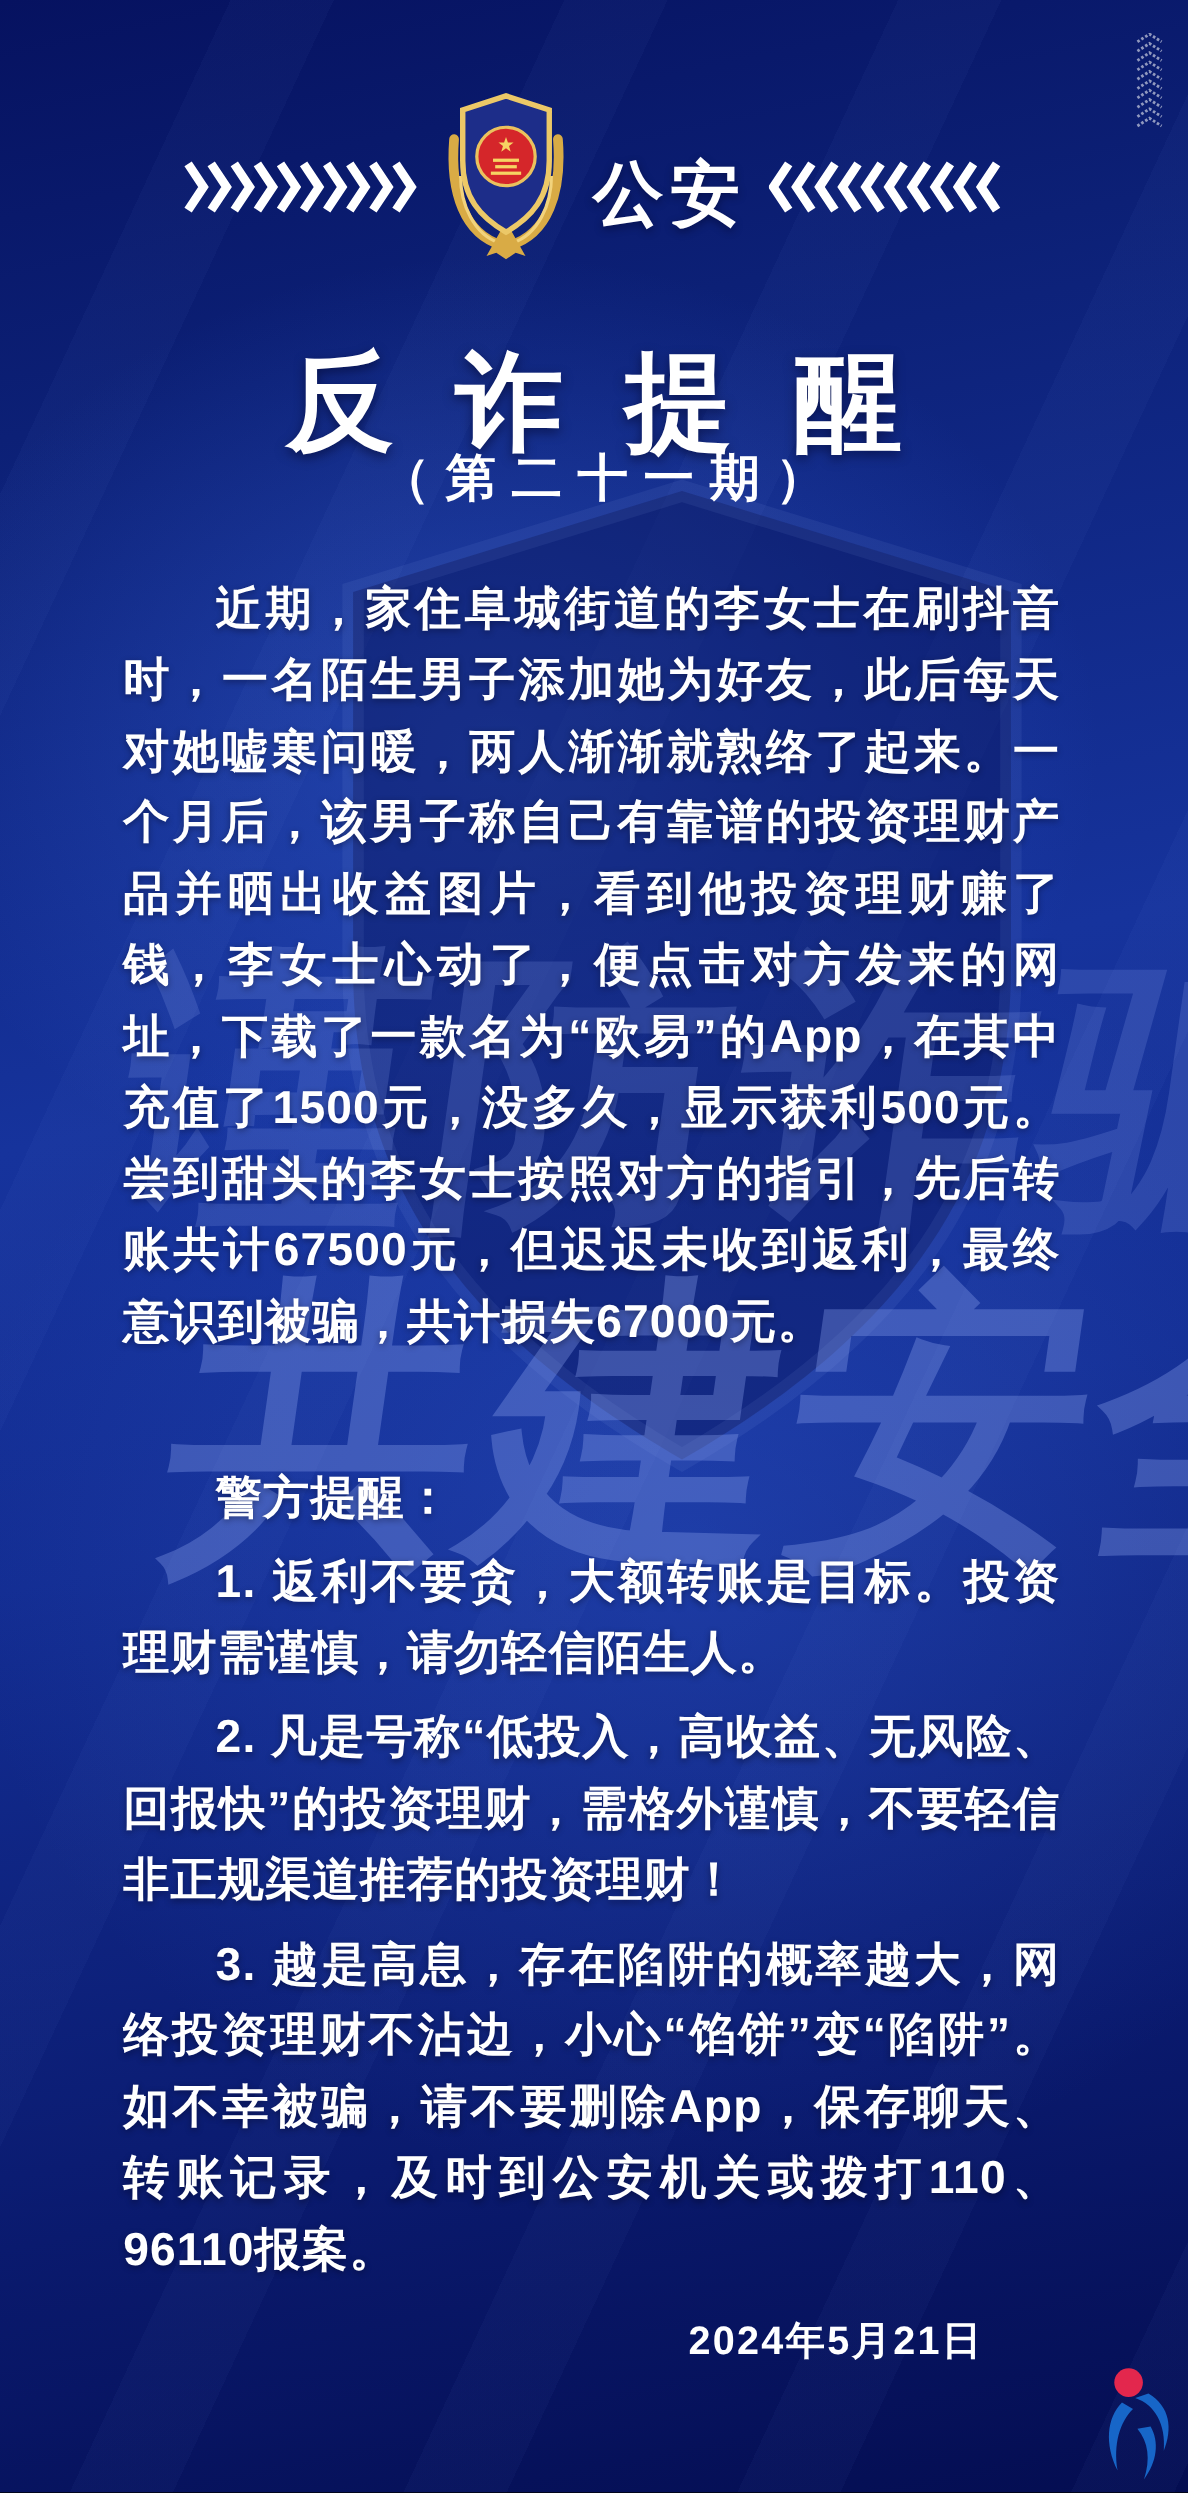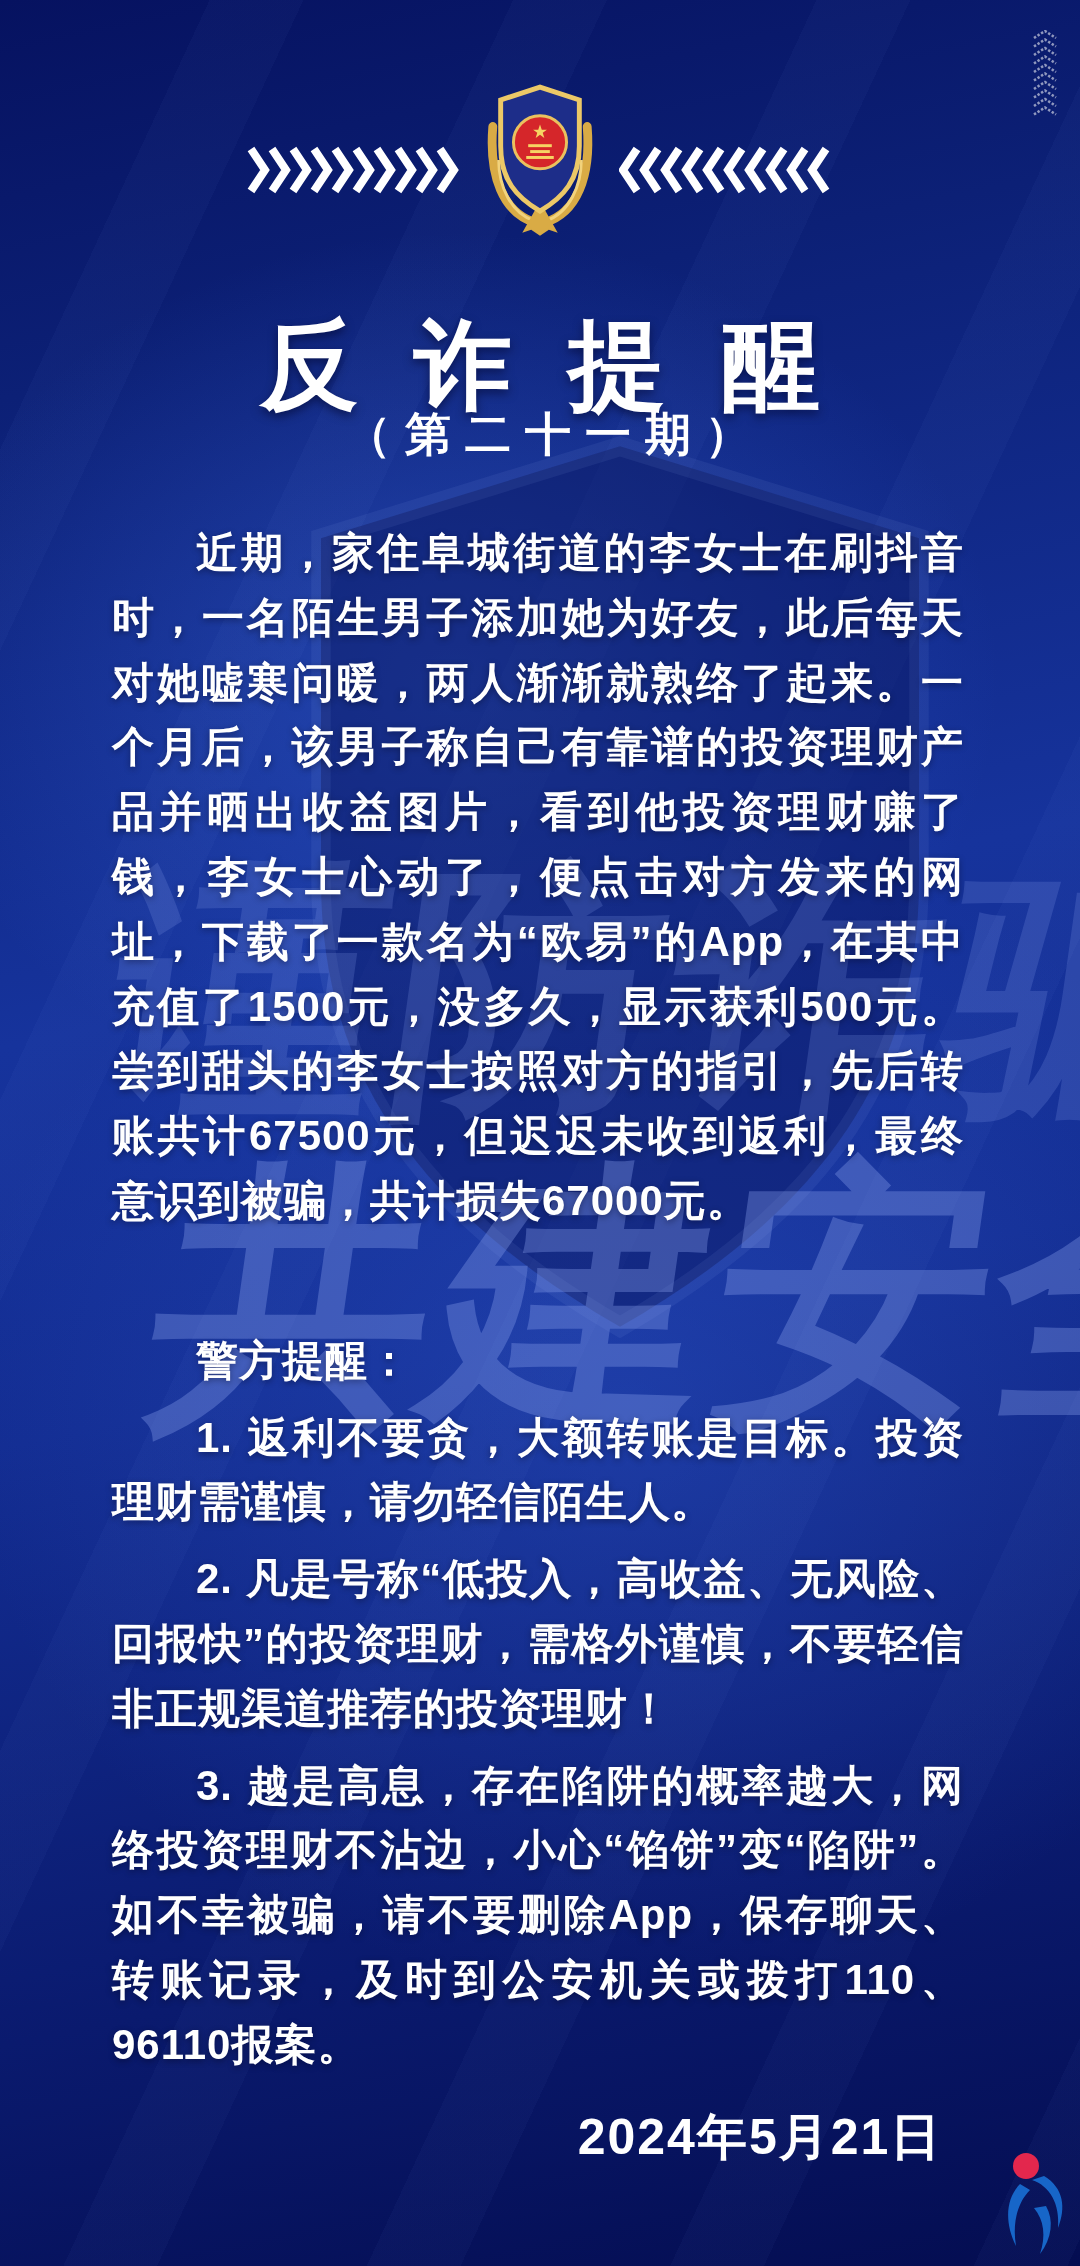--- a/index.html
+++ b/index.html
@@ -62,21 +62,21 @@
     text-align:justify;text-indent:2em;letter-spacing:1px;
     text-shadow:0 2px 6px rgba(0,0,20,.4);
   }
   .reminder{margin-top:95px;}
   
   .footer{
     position:absolute;top:2086px;left:440px;width:640px;
     text-align:center;font-weight:700;
   }
   .footer-org{font-size:44px;line-height:50px;letter-spacing:2px;}
-  .footer-date{font-size:50px;margin-top:18px;letter-spacing:2px;}
+  .footer-date{font-size:36px;margin-top:18px;letter-spacing:2px;}
   
   .site-badge{
     position:absolute;right:8px;bottom:14px;
     display:flex;align-items:flex-end;gap:0px;
   }
   .site-figure{flex:0 0 auto;margin-bottom:-4px;}
   .site-texts{display:flex;flex-direction:column;align-items:flex-start;}
   .outlined{
     color:#fff;
     text-shadow:
@@ -149,20 +149,21 @@
 
       <path d="M60,12 L100,25 L100,72 C100,106 84,124 60,138 C36,124 20,106 20,72 L20,25 Z" fill="#1d2d89" stroke="#ecc867" stroke-width="5"></path>
 
       <circle cx="60" cy="68" r="27" fill="#d5262a" stroke="#eac25e" stroke-width="3"></circle>
       <polygon points="60,50 61.8,55.2 67,55.2 62.8,58.4 64.4,63.6 60,60.4 55.6,63.6 57.2,58.4 53,55.2 58.2,55.2" fill="#f6d463"></polygon>
       <rect x="48" y="70" width="24" height="3" fill="#f6d463"></rect>
       <rect x="50" y="76" width="20" height="3" fill="#f6d463"></rect>
       <rect x="46" y="82" width="28" height="3" fill="#f6d463"></rect>
     </svg>
 
+    <span class="agency-name">公安</span>
 
     <svg class="chevron-strip" width="214" height="52" viewBox="0 0 214 52">
       <defs>
         <polyline id="chL" points="18,5 4,26 18,47" fill="none" stroke="#ffffff" stroke-width="8"></polyline>
       </defs>
       <use href="#chL" x="0"></use>
         <use href="#chL" x="21"></use>
         <use href="#chL" x="42"></use>
       <use href="#chL" x="63"></use>
         <use href="#chL" x="84"></use>

